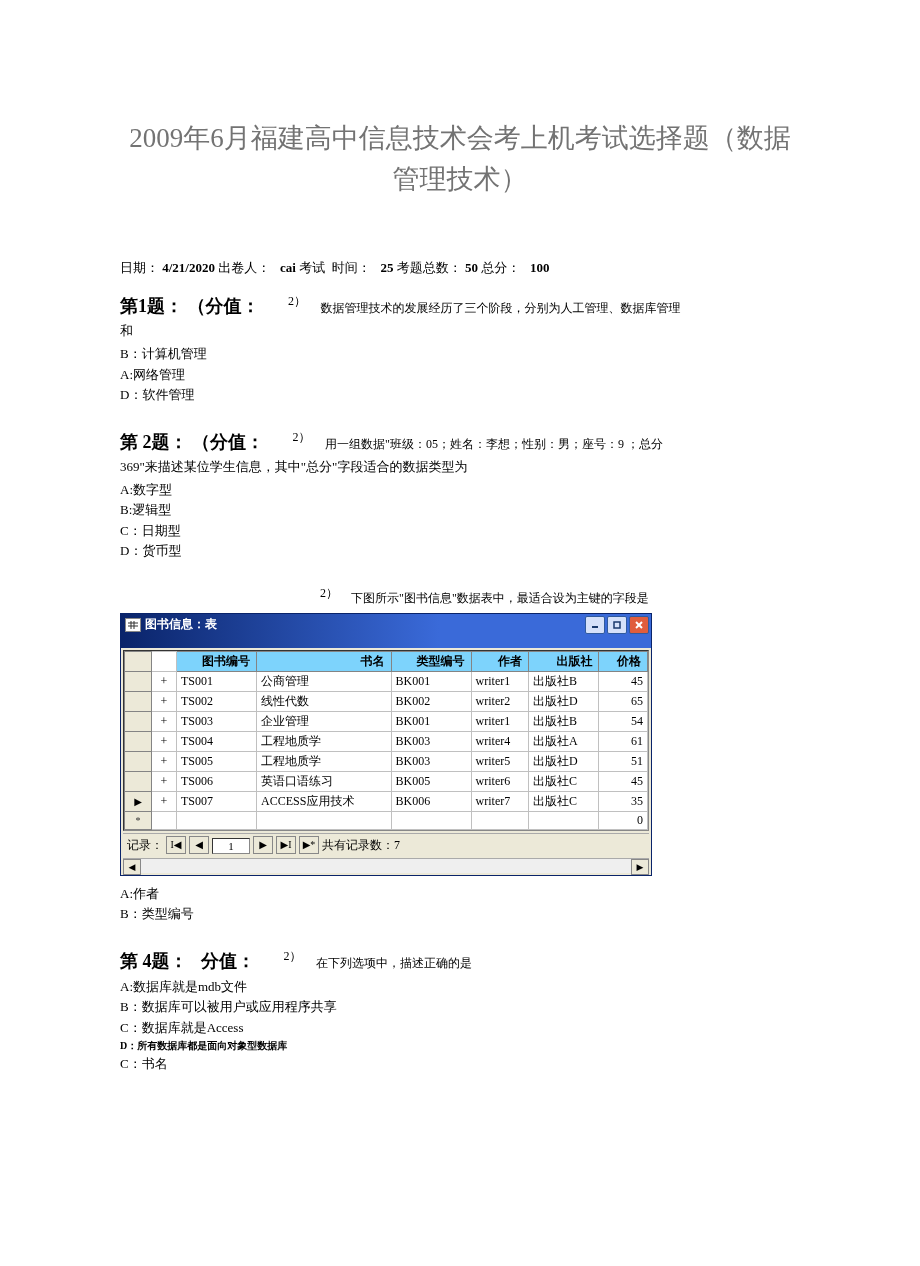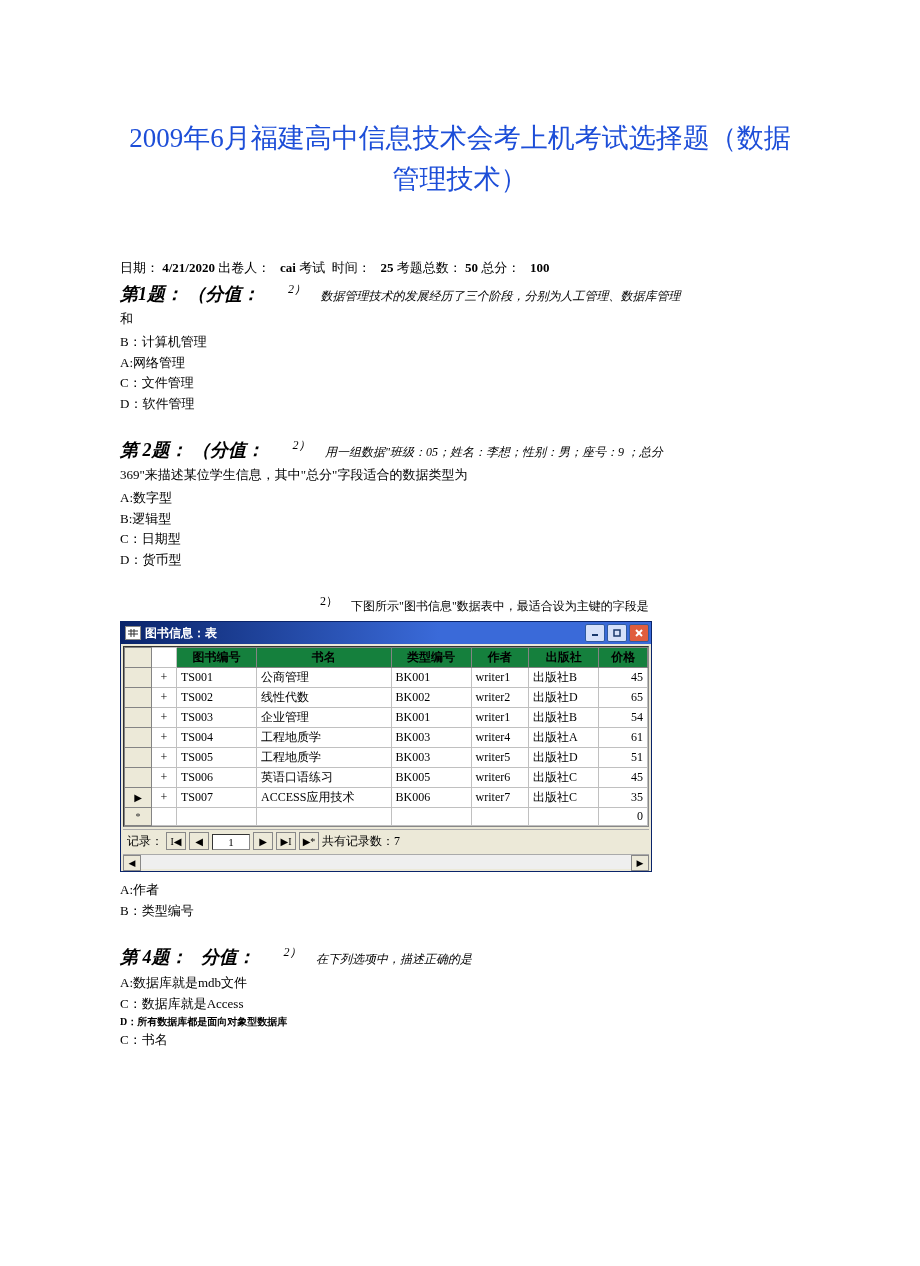--- a/index.html
+++ b/index.html
@@ -7,41 +7,40 @@
       width: 920px;
       margin: 0;
       padding: 0;
       background: #fff;
       color: #000;
     }
     .page-content {
       padding: 100px 120px 60px 120px;
     }
     .main-title {
-      color: #1d4ed8;
+      color: #737373;
       text-align: center;
       font-size: 27px;
       font-weight: normal;
       line-height: 1.5;
       margin-bottom: 60px;
     }
     .info-line {
       font-size: 13px;
       margin-bottom: 10px;
     }
     .info-label { margin-right: 6px; }
     .info-name-label { margin-left: 210px; margin-right: 20px; }
     .bold { font-weight: bold; }
-    .date-line { font-size: 13px; margin-bottom: 4px; }
+    .date-line { font-size: 13px; margin-bottom: 16px; }
     .question-block { margin-bottom: 24px; }
     .q-header {
       font-size: 18px;
       font-weight: bold;
       margin-bottom: 4px;
-      font-style: italic;
     }
     .q-score-sup {
       font-size: 12px;
       font-weight: normal;
       vertical-align: super;
       margin-left: 24px;
     }
     .q-text-inline {
       font-size: 12px;
       font-weight: normal;
@@ -73,21 +72,21 @@
       background: #ece9d8;
       margin-bottom: 8px;
       font-size: 12px;
     }
     .titlebar {
       display: flex;
       align-items: center;
       background: linear-gradient(90deg, #0a246a 0%, #3a6ad9 60%, #3a6ad9 100%);
       color: #fff;
       height: 22px;
-      padding: 0 2px 0 4px;
+      padding: 0 2px 12px 4px;
       font-family: "SimSun", serif;
     }
     .titlebar-icon {
       width: 14px;
       height: 12px;
       display: inline-flex;
       align-items: center;
       justify-content: center;
       margin-right: 4px;
       background: #fff;
@@ -116,25 +115,25 @@
       background: #fff;
       margin: 2px;
       border: 1px inset #888;
     }
     table.data-table {
       border-collapse: collapse;
       width: 100%;
       font-size: 12px;
     }
     table.data-table th {
-      background: #15803d;
+      background: #7dd3fc;
       border: 1px solid #848484;
       padding: 1px 6px;
       font-weight: bold;
-      text-align: center;
+      text-align: right;
       font-family: "SimSun", serif;
     }
     table.data-table td {
       border: 1px solid #c0c0c0;
       padding: 1px 4px;
       background: #fff;
       white-space: nowrap;
     }
     table.data-table .selector-col {
       background: #ece9d8;
@@ -228,21 +227,20 @@
     <div class="q-header">
       <span>第1题：</span>
       <span>（分值：</span>
       <span class="q-score-sup">2）</span>
       <span class="q-text-inline">数据管理技术的发展经历了三个阶段，分别为人工管理、数据库管理</span>
     </div>
     <div class="q-tail">和</div>
     <div class="options">
       <div>B：计算机管理</div>
       <div>A:网络管理</div>
-      <div>C：文件管理</div>
       <div>D：软件管理</div>
     </div>
   </div>
 
   <div class="question-block">
     <div class="q-header">
       <span>第 2题：</span>
       <span>（分值：</span>
       <span class="q-score-sup">2）</span>
       <span class="q-text-inline">用一组数据"班级：05；姓名：李想；性别：男；座号：9 ；总分</span>
@@ -418,19 +416,20 @@
 
   <div class="question-block">
     <div class="q-header">
       <span>第 4题：</span>&nbsp;&nbsp;
       <span>分值：</span>
       <span class="q-score-sup">2）</span>
       <span class="q-text-inline">在下列选项中，描述正确的是</span>
     </div>
     <div class="options">
       <div>A:数据库就是mdb文件</div>
+      <div>B：数据库可以被用户或应用程序共享</div>
       <div>C：数据库就是Access</div>
       <div class="small-text">D：所有数据库都是面向对象型数据库</div>
       <div>C：书名</div>
     </div>
   </div>
 
 </div>
 
 </body></html>

